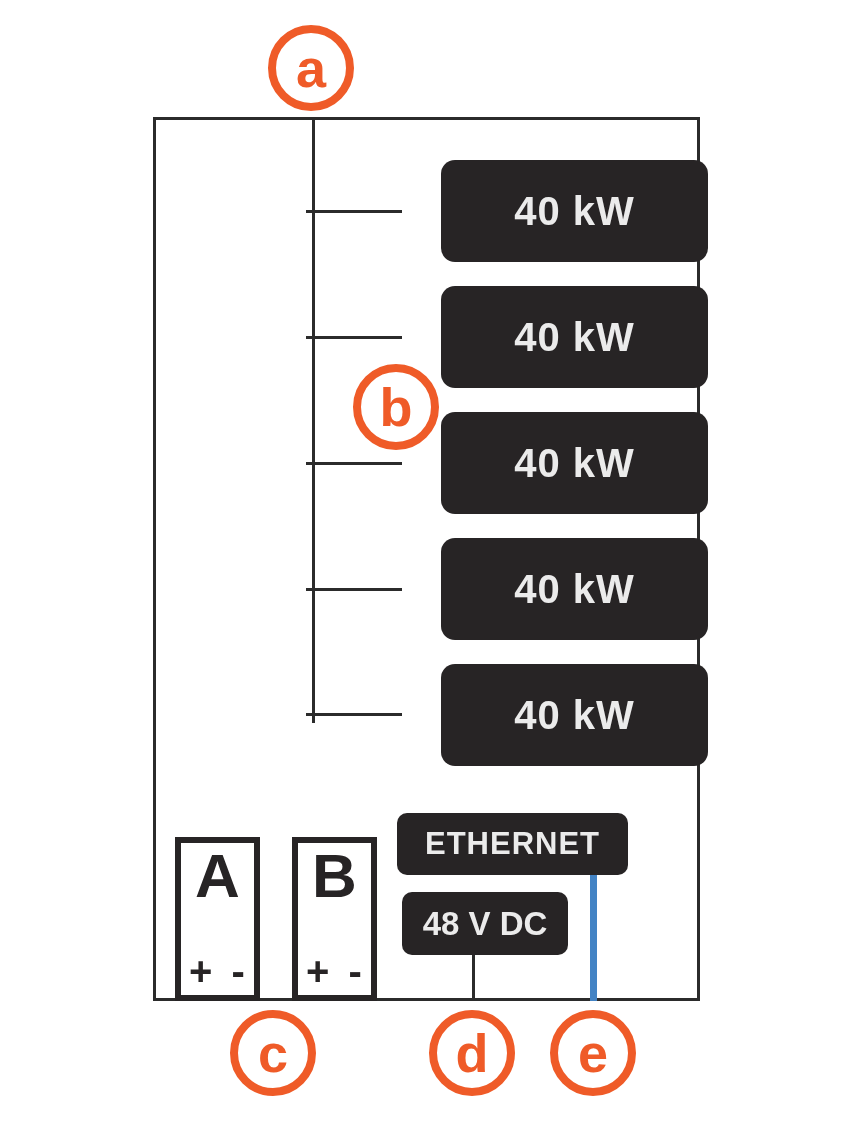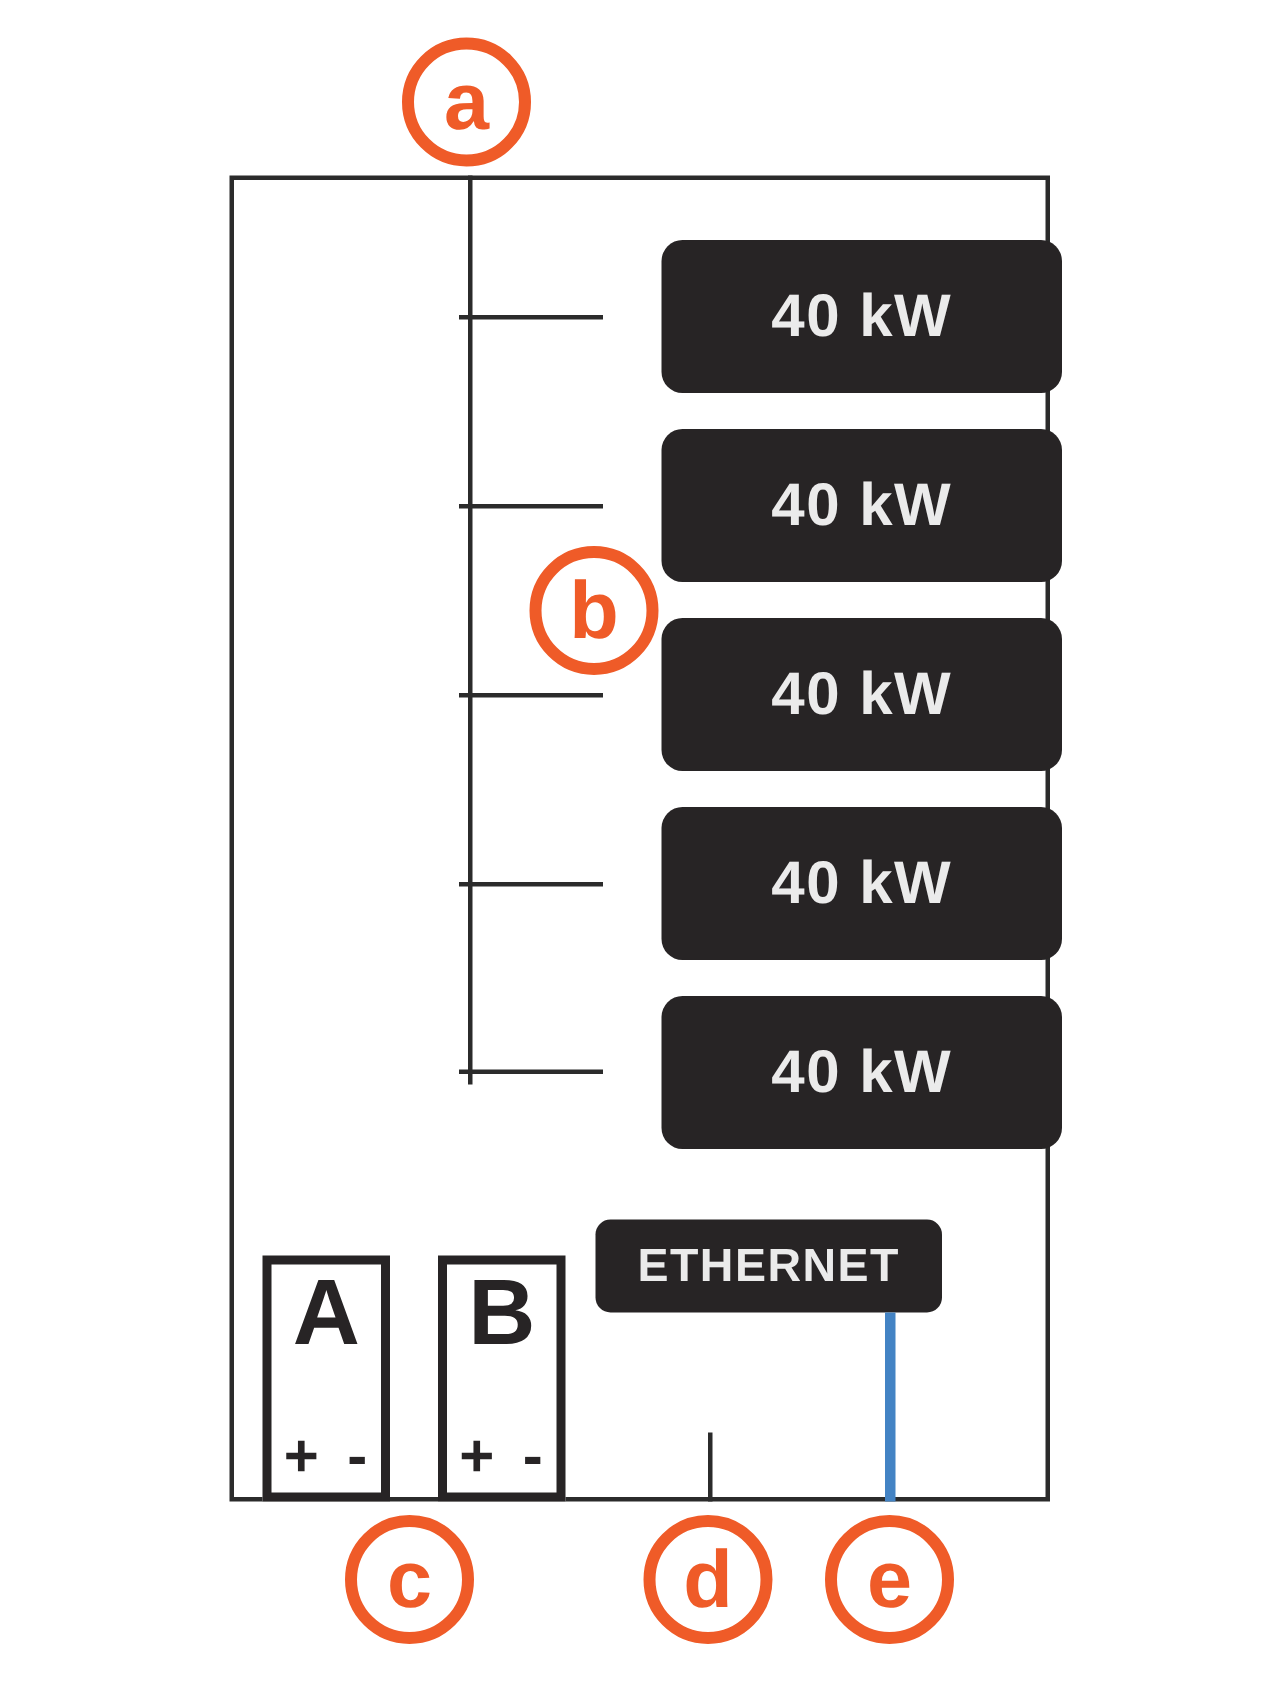--- a/index.html
+++ b/index.html
@@ -133,20 +133,23 @@
   <div class="module m4">
     <span>40 kW</span>
   </div>
   <div class="module m5">
     <span>40 kW</span>
   </div>
 
   <div class="port ethernet">
     <span>ETHERNET</span>
   </div>
+  <div class="port dc">
+    <span>48 V DC</span>
+  </div>
   <div class="eth-line"></div>
   <div class="dc-line"></div>
 
   <div class="battery a">
     <span class="battery-letter">A</span>
     <span class="battery-terminals">+ -</span>
   </div>
   <div class="battery b">
     <span class="battery-letter">B</span>
     <span class="battery-terminals">+ -</span>

